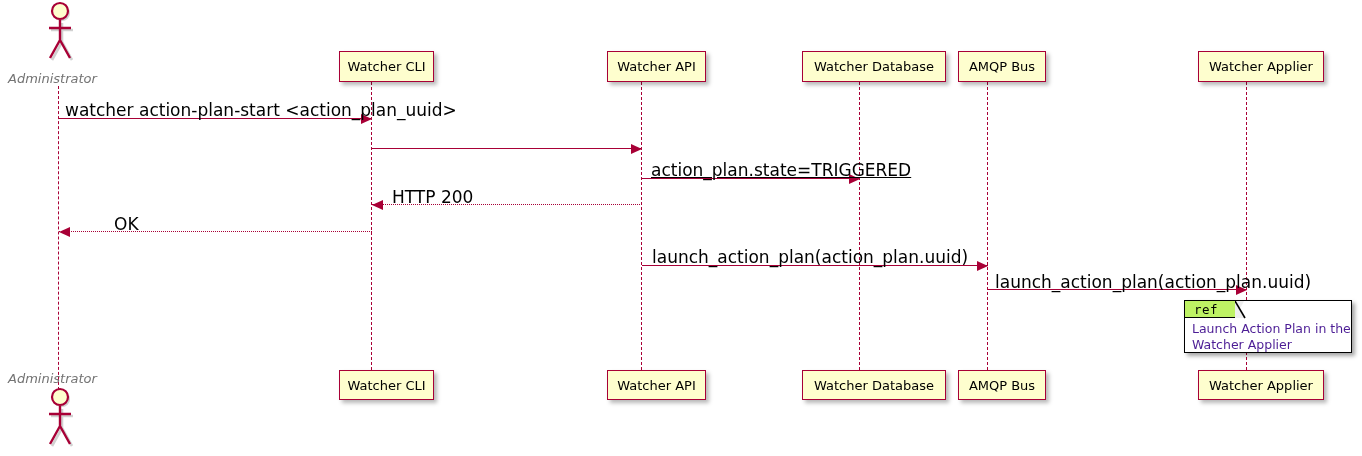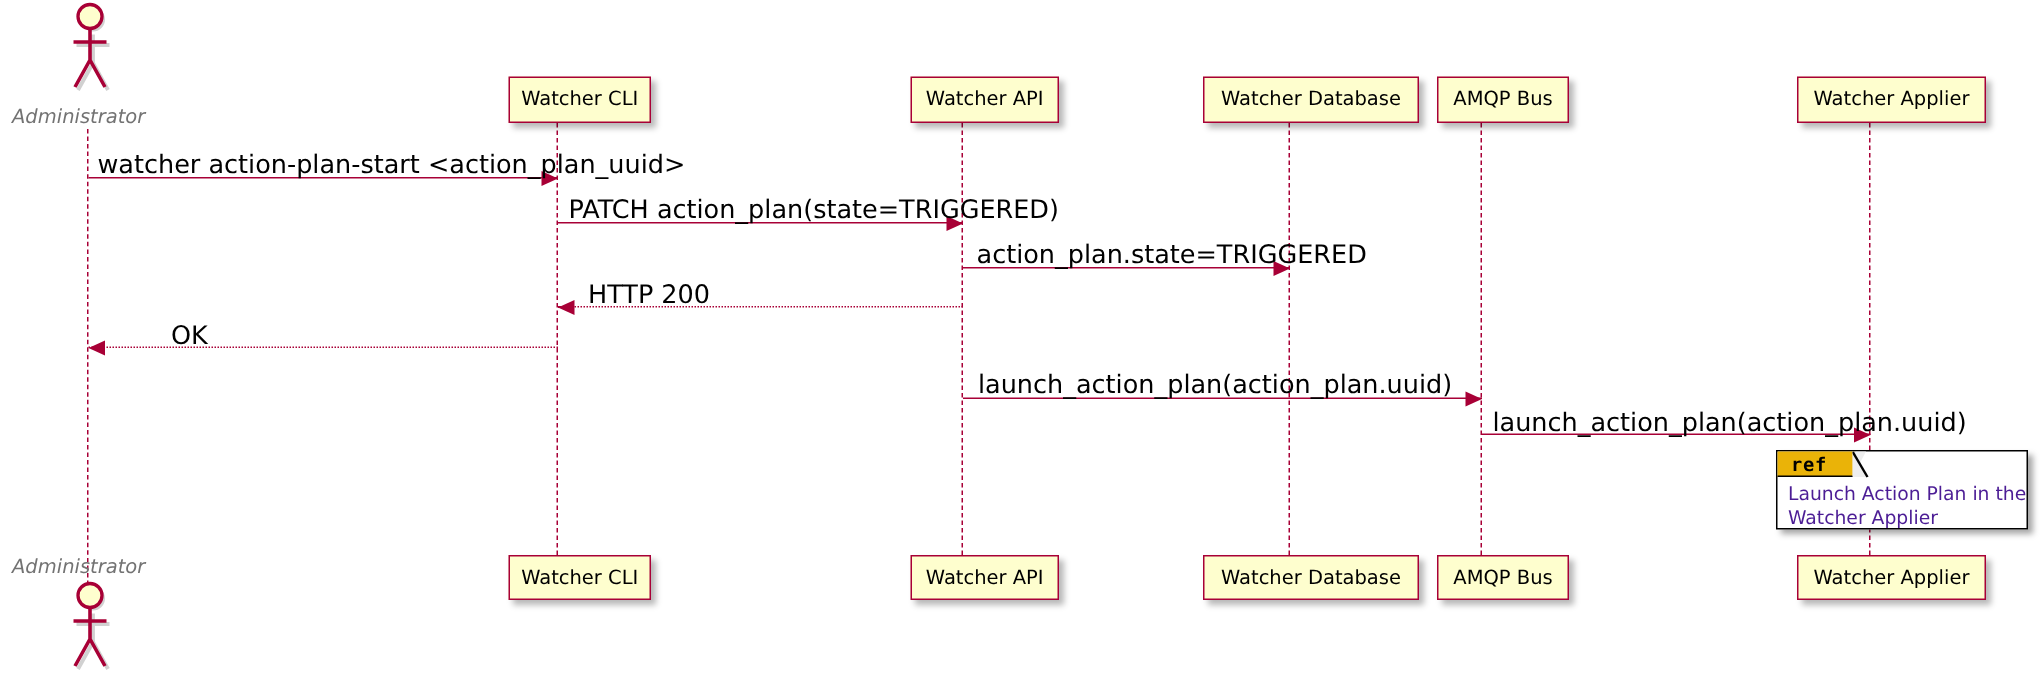--- a/index.html
+++ b/index.html
@@ -96,25 +96,25 @@
     background: #FFFFFF;
     border: 1.6px solid #000000;
     box-shadow: 3px 3px 4px rgba(0,0,0,0.35);
     z-index: 7;
   }
   .ref-tab {
     position: absolute;
     left: 0;
     top: 0;
     box-sizing: border-box;
-    background: #eab308;
+    background: #bef264;
     border-right: 1.6px solid #000000;
     border-bottom: 1.6px solid #000000;
     font-family: "DejaVu Sans Mono", monospace;
-    font-weight: bold;
+    font-weight: normal;
     font-size: 12.5px;
     color: #000000;
     display: flex;
     align-items: center;
     padding-left: 9px;
     letter-spacing: 0.5px;
   }
   .ref-tab-notch {
     position: absolute;
     top: 0;
@@ -167,24 +167,23 @@
     <div class="participant" style="left: 788px; top: 370px; width: 144px; height: 30px;">Watcher Database</div>
     <div class="participant" style="left: 944px; top: 51px; width: 88px; height: 31px;">AMQP Bus</div>
     <div class="participant" style="left: 944px; top: 370px; width: 88px; height: 30px;">AMQP Bus</div>
     <div class="participant" style="left: 1184px; top: 51px; width: 126px; height: 31px;">Watcher Applier</div>
     <div class="participant" style="left: 1184px; top: 370px; width: 126px; height: 30px;">Watcher Applier</div>
     <div class="msg-line" style="left: 59px; top: 118px; width: 313px;"></div>
     <div class="arrow-head right" style="left: 361px; top: 113.5px;"></div>
     <div class="msg-label" style="left: 65px; top: 102px;">watcher action-plan-start &lt;action_plan_uuid&gt;</div>
     <div class="msg-line" style="left: 372px; top: 148px; width: 270px;"></div>
     <div class="arrow-head right" style="left: 631px; top: 143.5px;"></div>
-    <div class="msg-label" style="left: 379px; top: 132px;">PATCH action_plan(state=TRIGGERED)</div>
     <div class="msg-line" style="left: 642px; top: 178px; width: 218px;"></div>
     <div class="arrow-head right" style="left: 849px; top: 173.5px;"></div>
-    <div class="msg-label" style="left: 651px; top: 162px;">action_plan.state=TRIGGERED</div>
+    <div class="msg-label" style="left: 651px; top: 162px; text-decoration: underline;">action_plan.state=TRIGGERED</div>
     <div class="msg-line dotted" style="left: 372px; top: 204px; width: 270px;"></div>
     <div class="arrow-head left" style="left: 372px; top: 199.5px;"></div>
     <div class="msg-label" style="left: 392px; top: 189px;">HTTP 200</div>
     <div class="msg-line dotted" style="left: 59px; top: 231px; width: 313px;"></div>
     <div class="arrow-head left" style="left: 59px; top: 226.5px;"></div>
     <div class="msg-label" style="left: 78px; top: 216px; margin-left: 36px;">OK</div>
     <div class="msg-line" style="left: 642px; top: 265px; width: 346px;"></div>
     <div class="arrow-head right" style="left: 977px; top: 260.5px;"></div>
     <div class="msg-label" style="left: 652px; top: 249px;">launch_action_plan(action_plan.uuid)</div>
     <div class="msg-line" style="left: 988px; top: 289px; width: 259px;"></div>

